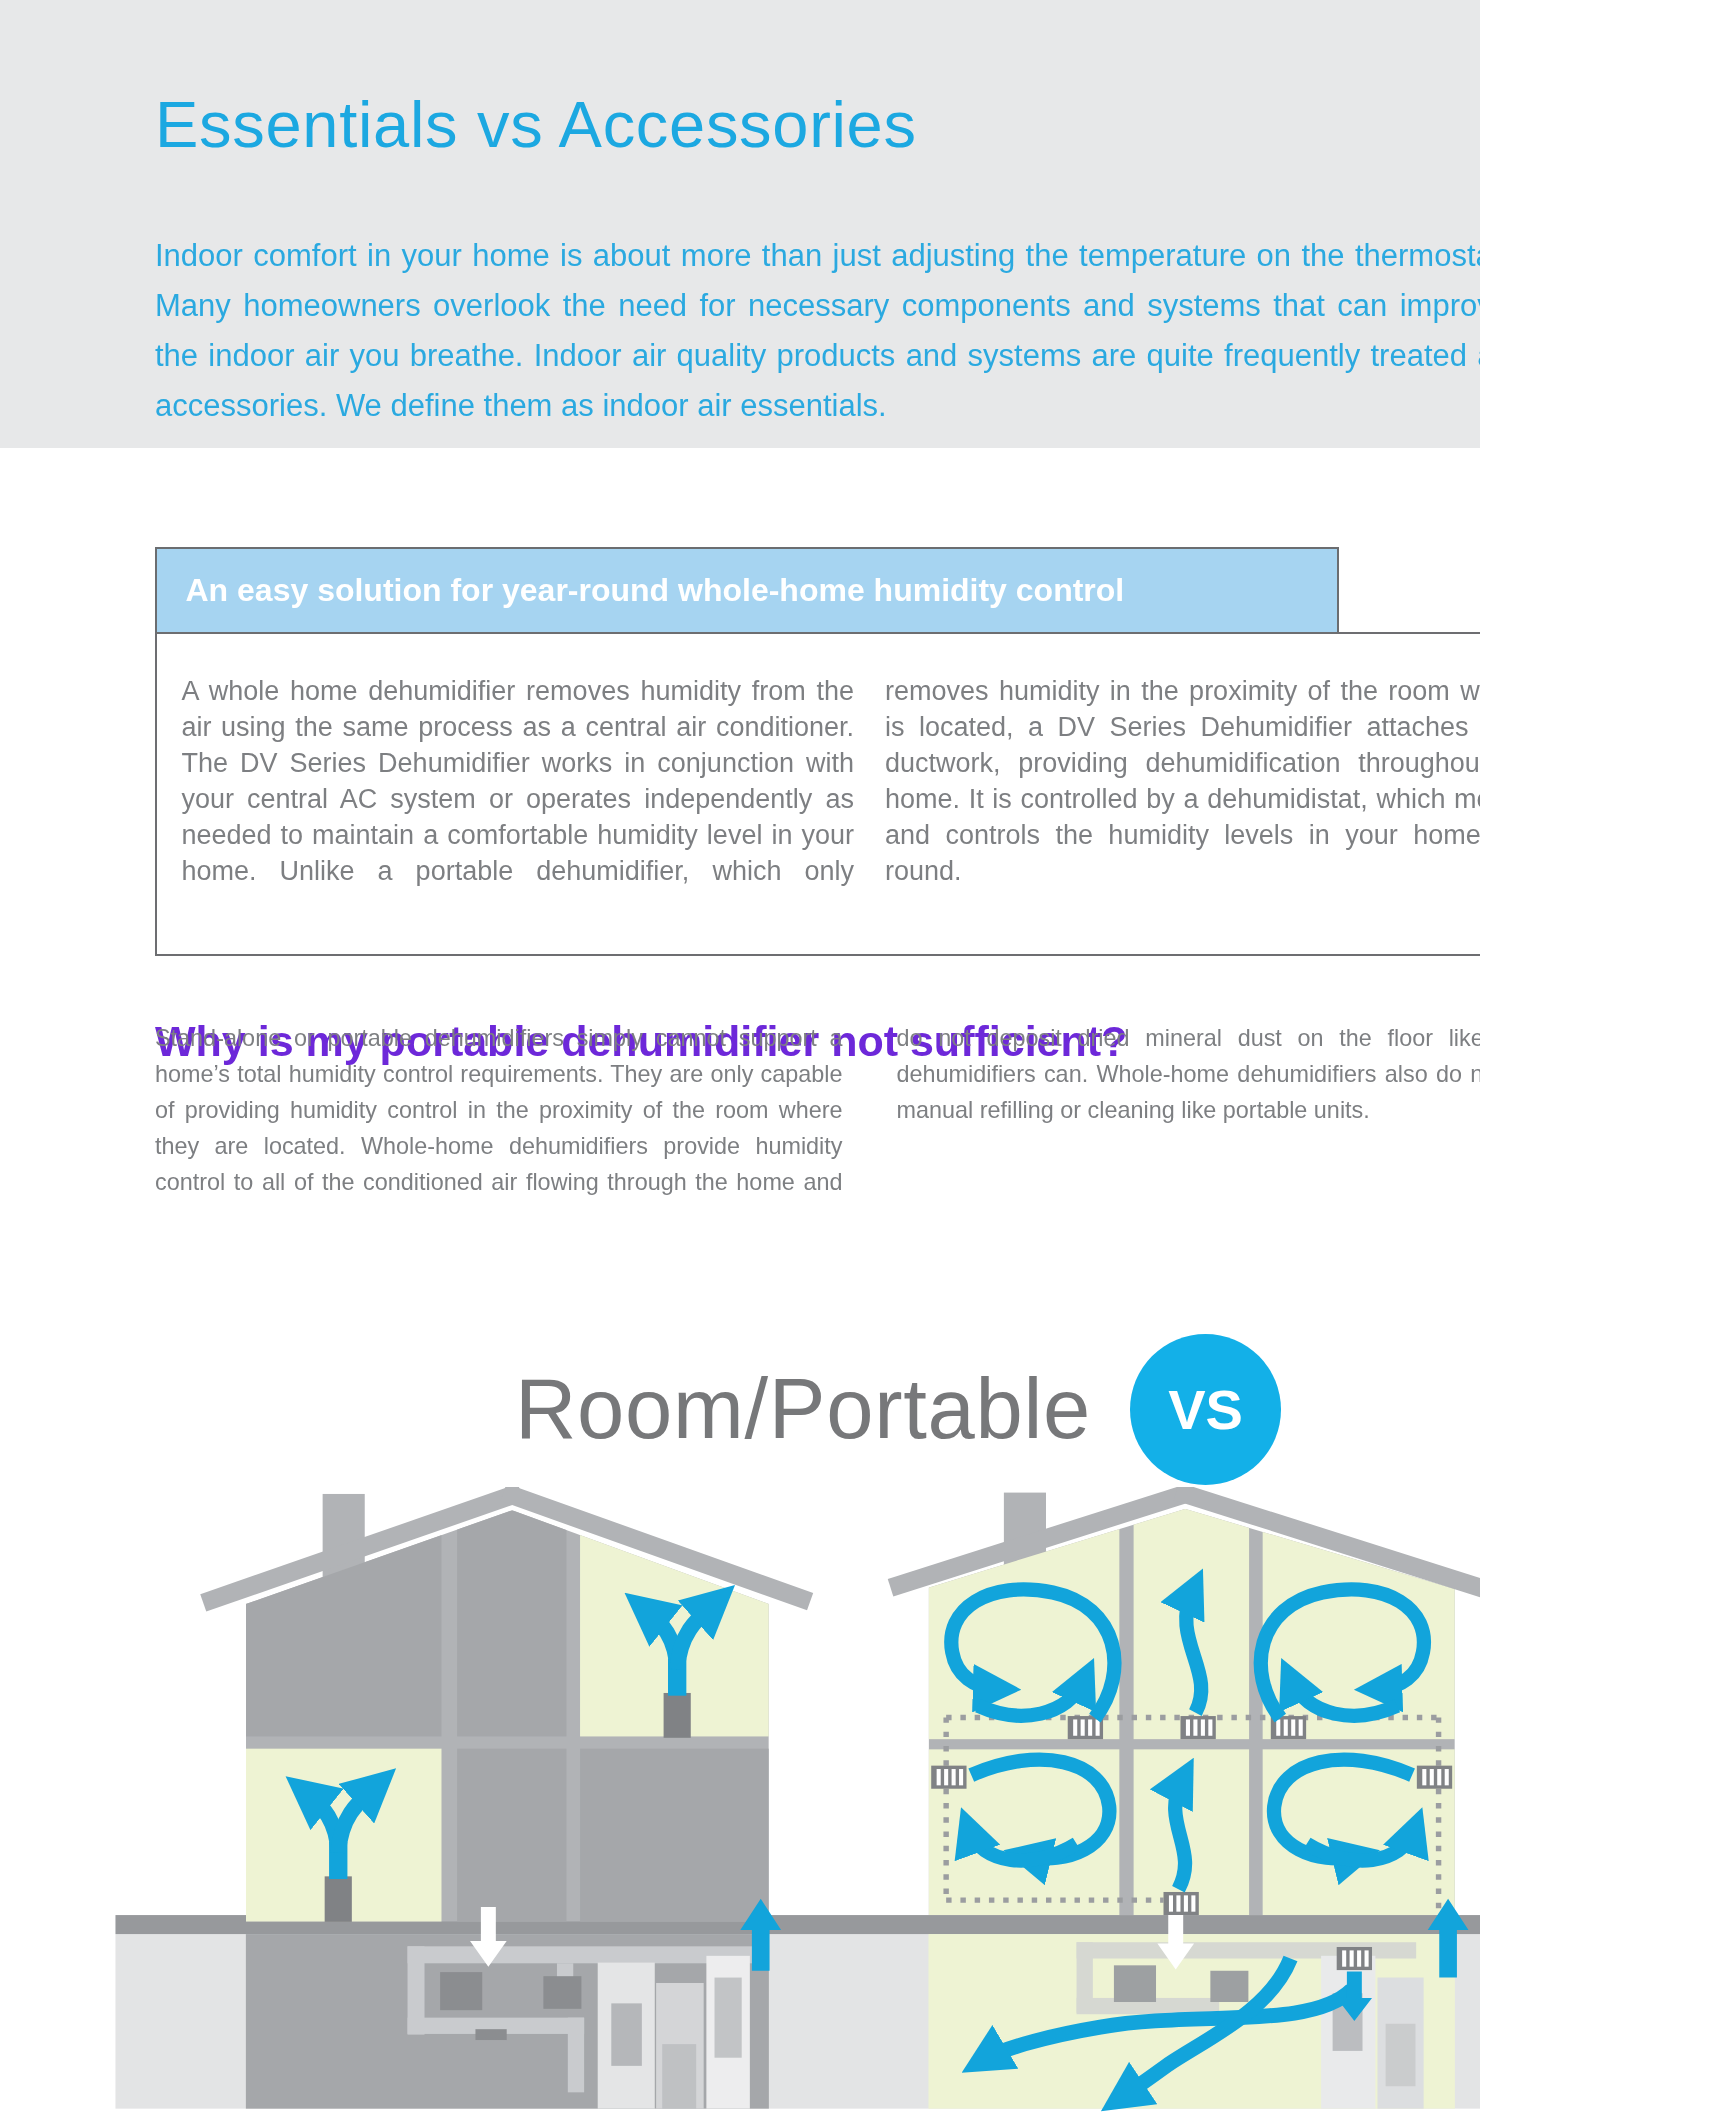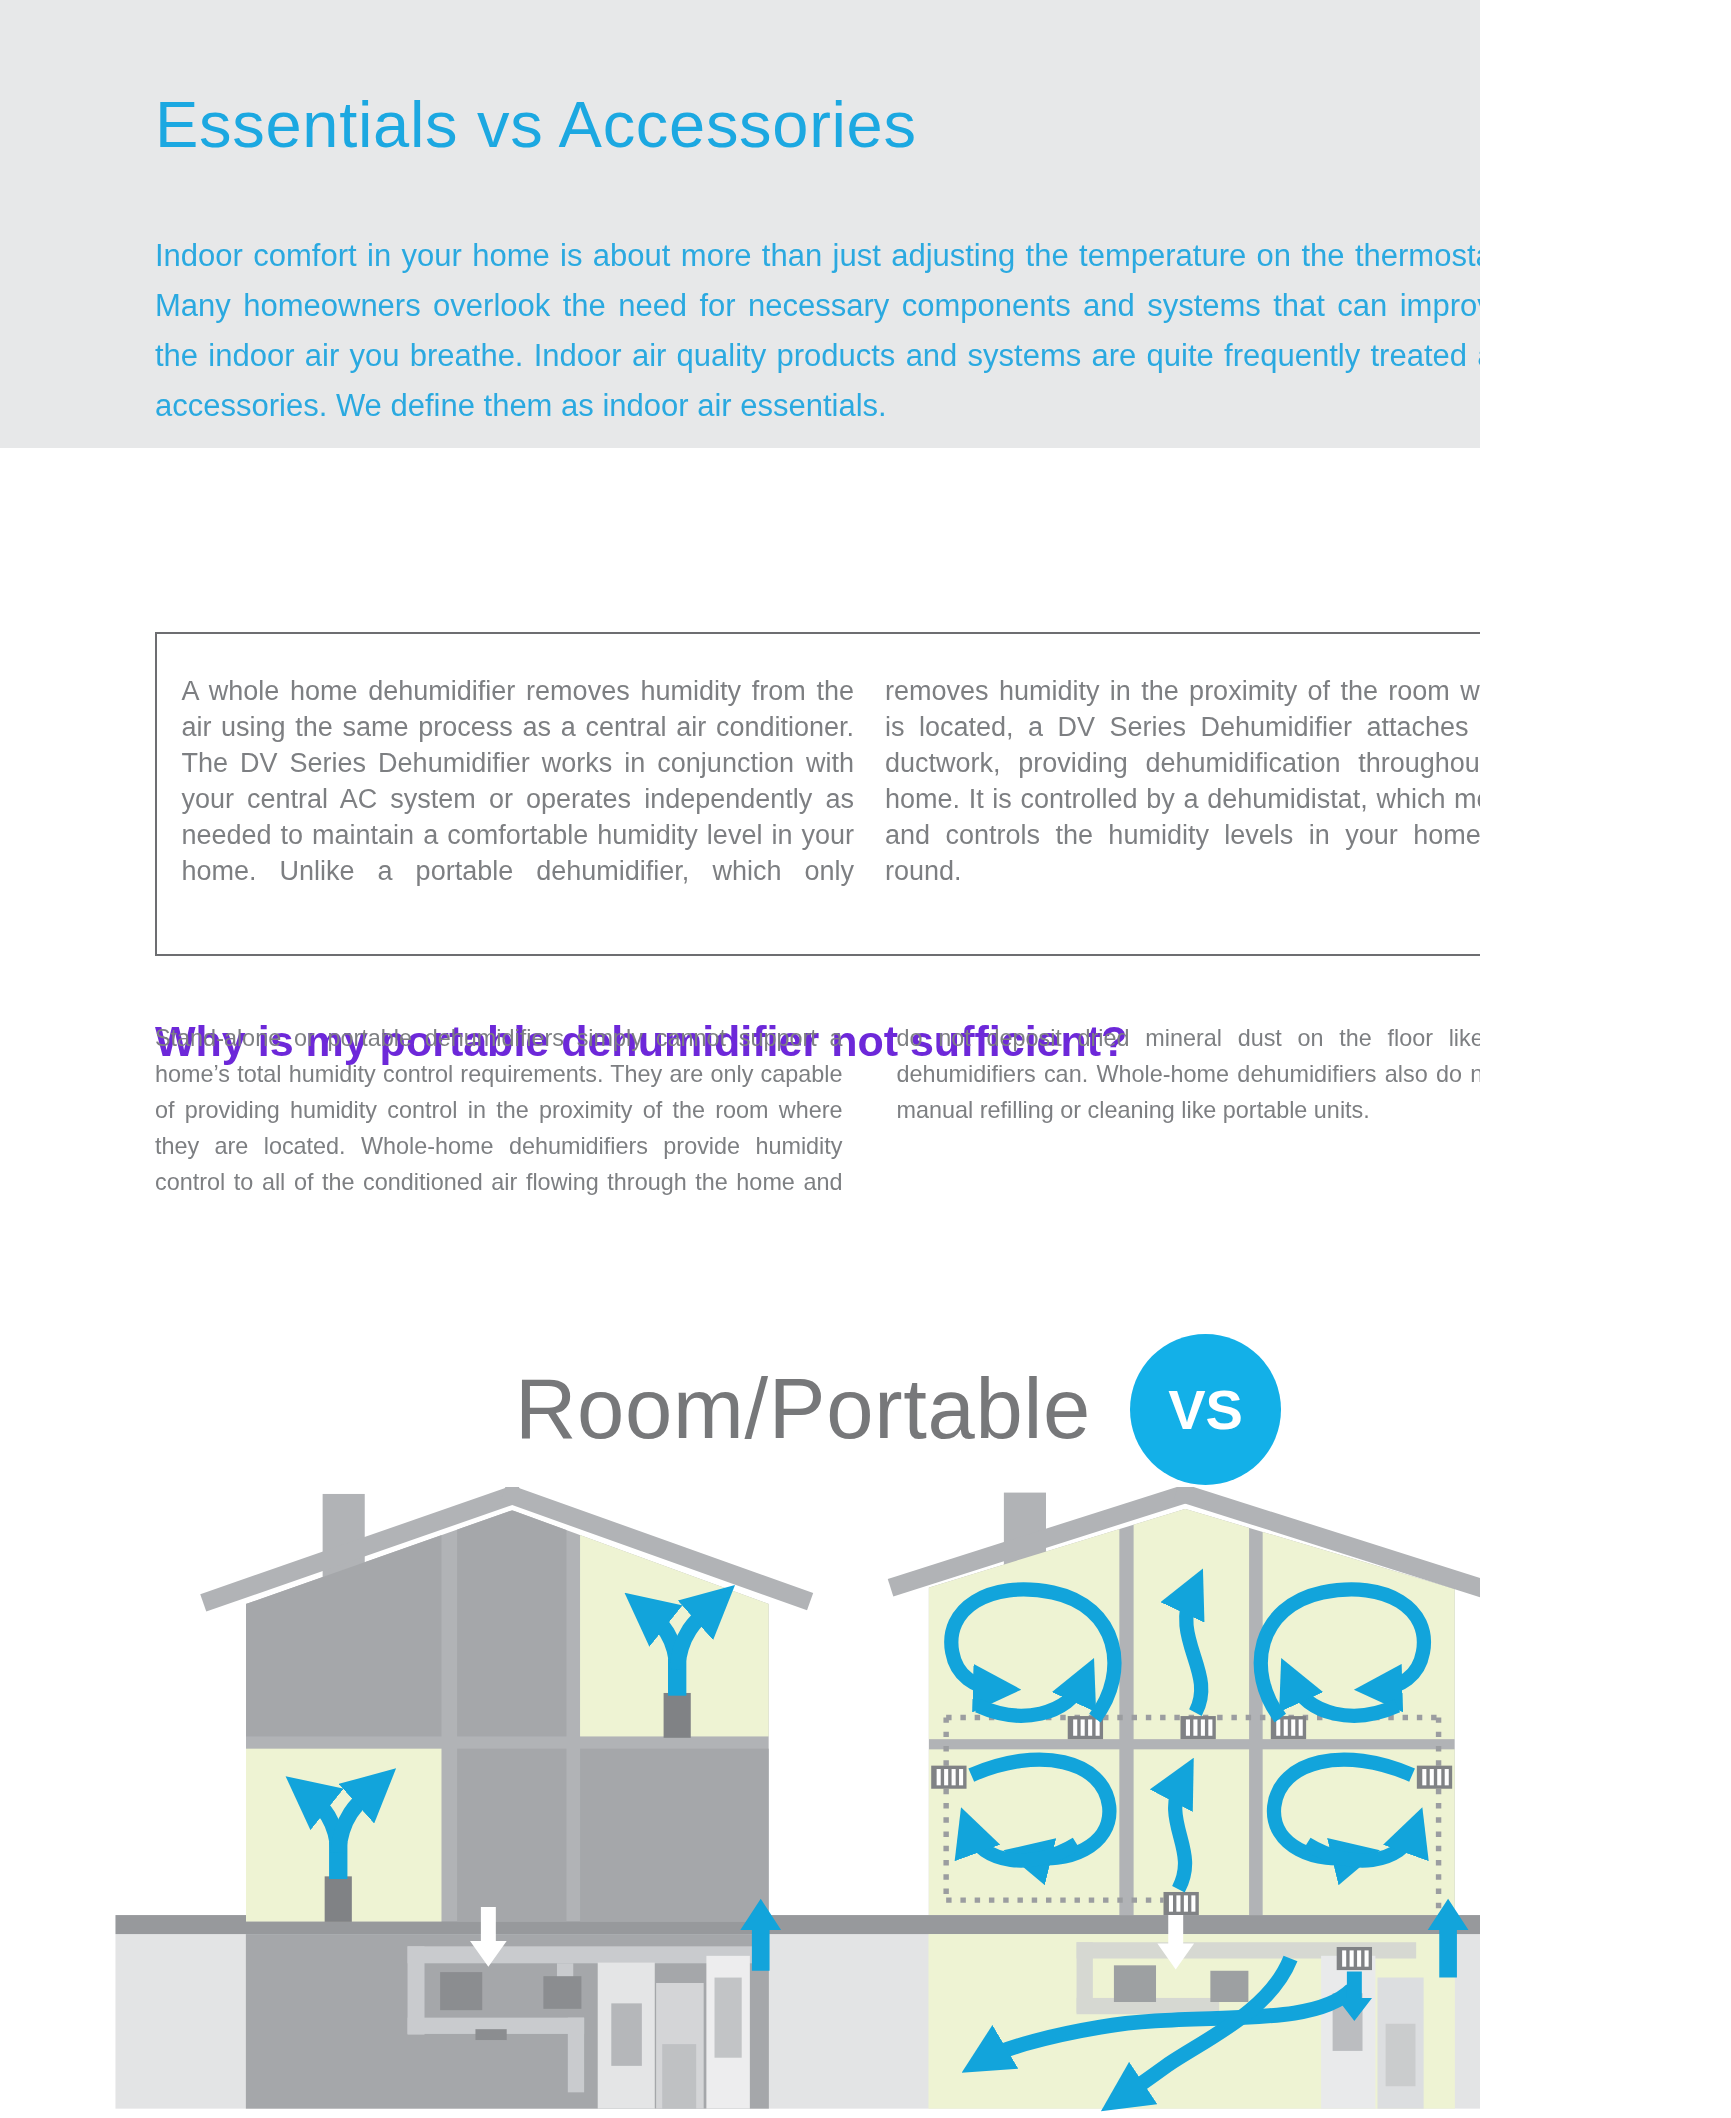--- a/index.html
+++ b/index.html
@@ -62,20 +62,23 @@
 </head>
 <body>
 
 <div id="page">
 
   <div class="header-block">
     <div class="page-title">Essentials vs Accessories</div>
     <div class="intro">Indoor comfort in your home is about more than just adjusting the temperature on the thermostat. Many homeowners overlook the need for necessary components and systems that can improve the indoor air you breathe. Indoor air quality products and systems are quite frequently treated as accessories. We define them as indoor air essentials.</div>
   </div>
 
+  <div class="banner">
+    <span>An easy solution for year-round whole-home humidity control</span>
+  </div>
   <div class="solution-box">
     <div class="solution-body">A whole home dehumidifier removes humidity from the air using the same process as a central air conditioner. The DV Series Dehumidifier works in conjunction with your central AC system or operates independently as needed to maintain a comfortable humidity level in your home. Unlike a portable dehumidifier, which only removes humidity in the proximity of the room where it is located, a DV Series Dehumidifier attaches to the ductwork, providing dehumidification throughout your home. It is controlled by a dehumidistat, which monitors and controls the humidity levels in your home year-round.</div>
   </div>
 
   <div class="why-heading">Why is my portable dehumidifier not sufficient?</div>
   <div class="why-body">Stand-alone or portable dehumidifiers simply cannot support a home’s total humidity control requirements. They are only capable of providing humidity control in the proximity of the room where they are located. Whole-home dehumidifiers provide humidity control to all of the conditioned air flowing through the home and do not deposit dried mineral dust on the floor like portable dehumidifiers can. Whole-home dehumidifiers also do not require manual refilling or cleaning like portable units.</div>
 
   <div class="compare-row">
     <span class="compare-label">Room/Portable</span>
     <span class="vs-circle">

